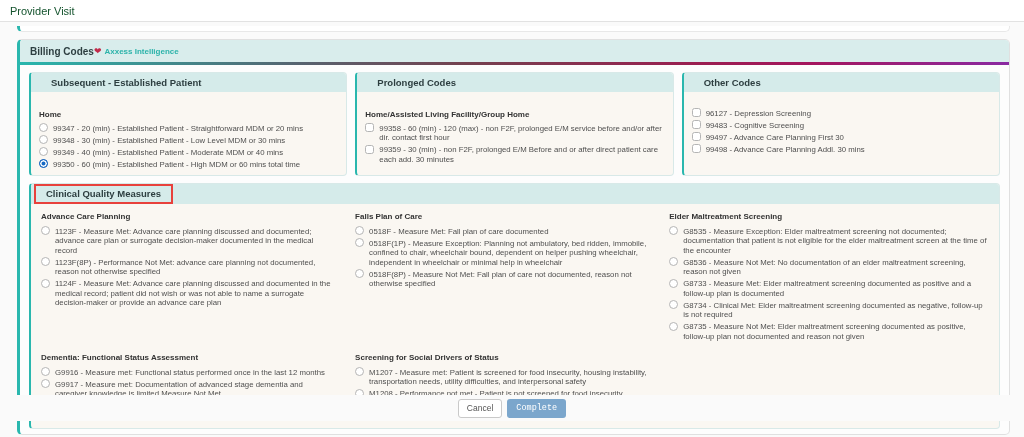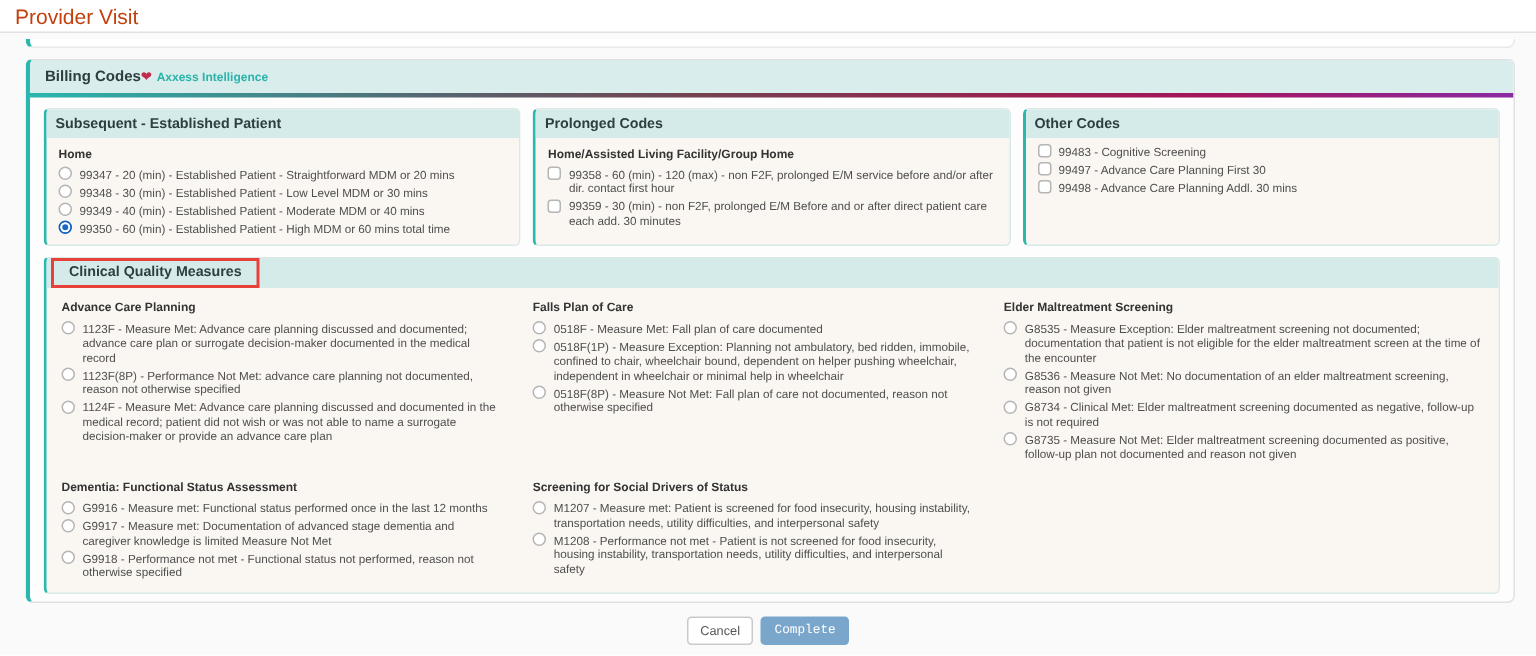--- a/index.html
+++ b/index.html
@@ -2,21 +2,21 @@
 <html><head>
 <meta charset="utf-8">
 <style>
   * { margin:0; padding:0; box-sizing:border-box; }
   html,body { background:#ffffff; }
   body { font-family:"Liberation Sans","DejaVu Sans",sans-serif; }
   .app { position:relative; width:1024px; height:437px; overflow:hidden; background:#fafafa; }
 
   
   .topbar { height:22px; background:#ffffff; border-bottom:1px solid #e2e2e2; display:flex; align-items:center; padding-left:10px; }
-  .page-title { font-size:14px; font-weight:400; color:#c2410c; }
+  .page-title { font-size:11px; font-weight:400; color:#14532d; }
 
   .content { padding:4px 14px 0 17px; }
 
   
   .panel-edge { background:#ffffff; border:1px solid #e8e8e8; border-left:3px solid #2ab7ae; height:6px; }
   .panel-edge.prev { border-top:none; border-radius:0 0 5px 5px; margin-bottom:7px; }
 
   
   .card { background:#fdfdfd; border:1px solid #e0e0e0; border-left:3px solid #2ab7ae; border-radius:5px; overflow:hidden; }
   .card-header { height:22px; background:#d9edec; display:flex; align-items:center; justify-content:flex-start; padding:0 10px; }
@@ -24,41 +24,41 @@
   .ai-badge { display:inline-flex; align-items:center; gap:3px; cursor:pointer; }
   .ai-logo { color:#c22b4a; font-size:9px; line-height:1; }
   .ai-text { font-size:8px; font-weight:bold; color:#2cb3aa; }
   .gradient-rule { height:3px; background:linear-gradient(90deg,#29b6ad 0%,#566470 28%,#74414f 45%,#9a1f50 68%,#a4155d 80%,#8a2aa2 100%); }
   .card-body { padding:7px 9px 5px 9px; }
 
   
   .code-panels { display:flex; gap:8px; }
   .sub-panel { background:#faf7f2; border:1px solid #d8e9e8; border-left:2px solid #2ab7ae; border-radius:4px; overflow:hidden; }
   .code-panel { flex:1 1 0; }
-  .sub-panel-header { background:#d5ebea; padding:4px 6px; font-size:9.5px; font-weight:bold; color:#2d3e40; }
-  .sub-panel-body { padding:4px 8px 6px; min-height:44px; }
+  .sub-panel-header { background:#d5ebea; padding:4px 20px; font-size:9.5px; font-weight:bold; color:#2d3e40; }
+  .sub-panel-body { padding:16px 8px 6px; min-height:44px; }
   .sub-heading { font-size:8px; font-weight:bold; color:#333; margin:2px 0 4px; }
 
   .options { display:flex; flex-direction:column; gap:2px; }
   .option { display:flex; gap:5px; align-items:flex-start; font-size:7.8px; line-height:1.22; color:#4f4f4f; cursor:pointer; }
   .ctrl { width:9px; height:9px; flex:0 0 auto; margin-top:0; border:1px solid #b5b5b5; background:#fff; border-radius:2.5px; }
   .options.radio .ctrl { border-radius:50%; }
   .options.radio .ctrl.checked { background:#1769c4; border-color:#1160bc; box-shadow:inset 0 0 0 1.5px #fff; }
   .option-text { padding-top:0.5px; }
 
   
   .cqm-panel { margin-top:7px; }
   .cqm-header { height:20px; padding:0 8px; display:flex; align-items:center; overflow:visible; }
   .annotation-box { display:inline-block; border:2px solid #e8413c; padding:2px 10px 3px; margin-left:-5px; font-size:9.5px; font-weight:bold; color:#2d3e40; }
   .cqm-body { padding:6px 10px 8px; display:grid; grid-template-columns:1fr 1fr 1.08fr; column-gap:18px; row-gap:10px; }
   .cqm-group .sub-heading { margin:2px 0 5px; }
 
   
   .btn { font-family:inherit; border:none; border-radius:3px; cursor:pointer; }
-  .footer { position:absolute; left:0; right:0; bottom:4px; height:26px; background:#fafafa; display:flex; align-items:center; justify-content:center; gap:5px; }
+  .footer { position:absolute; left:0; right:0; bottom:16px; height:26px; background:#fafafa; display:flex; align-items:center; justify-content:center; gap:5px; }
   .cancel { background:#ffffff; border:1px solid #c9c9c9; color:#555; font-size:8.5px; padding:3px 8px 4px; }
   .complete { background:#7ba6cc; color:#ffffff; font-size:8.5px; padding:4px 9px 5px;font-family:Liberation Mono, monospace; }
 </style>
 </head>
 <body>
 
 <div class="app">
 
   <header class="topbar">
     <h1 class="page-title">Provider Visit</h1>
@@ -130,20 +130,24 @@
                 </div>
               </div>
             </div>
 
             <div class="sub-panel code-panel">
               <div class="sub-panel-header">Other Codes</div>
               <div class="sub-panel-body">
 
                 <div class="options checkbox">
 
+                    <label class="option">
+                      <span class="ctrl"></span>
+                      <span class="option-text">96127  - Depression Screening</span>
+                    </label>
 
                     <label class="option">
                       <span class="ctrl"></span>
                       <span class="option-text">99483  - Cognitive Screening</span>
                     </label>
 
                     <label class="option">
                       <span class="ctrl"></span>
                       <span class="option-text">99497  - Advance Care Planning First 30</span>
                     </label>
@@ -218,20 +222,24 @@
                     <label class="option">
                       <span class="ctrl"></span>
                       <span class="option-text">G8535  - Measure Exception: Elder maltreatment screening not documented; documentation that patient is not eligible for the elder maltreatment screen at the time of the encounter</span>
                     </label>
 
                     <label class="option">
                       <span class="ctrl"></span>
                       <span class="option-text">G8536  - Measure Not Met: No documentation of an elder maltreatment screening, reason not given</span>
                     </label>
 
+                    <label class="option">
+                      <span class="ctrl"></span>
+                      <span class="option-text">G8733  - Measure Met: Elder maltreatment screening documented as positive and a follow-up plan is documented</span>
+                    </label>
 
                     <label class="option">
                       <span class="ctrl"></span>
                       <span class="option-text">G8734  - Clinical Met: Elder maltreatment screening documented as negative, follow-up is not required</span>
                     </label>
 
                     <label class="option">
                       <span class="ctrl"></span>
                       <span class="option-text">G8735  - Measure Not Met: Elder maltreatment screening documented as positive, follow-up plan not documented and reason not given</span>
                     </label>

